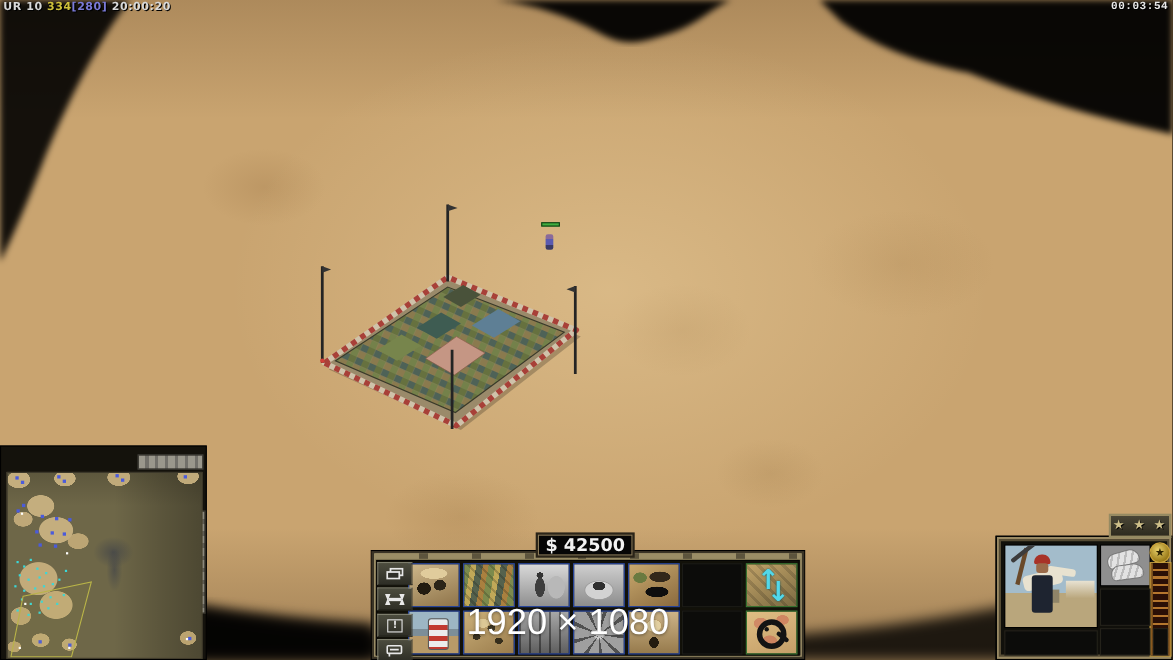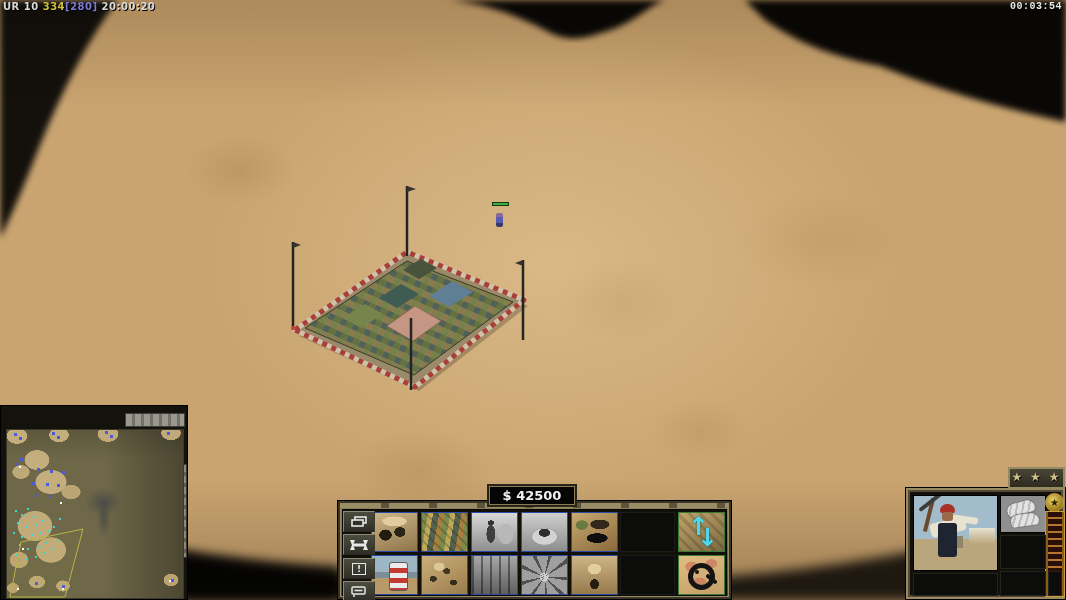--- a/index.html
+++ b/index.html
@@ -69,21 +69,21 @@
   #dotsC{left:8px;top:80px;width:2px;height:2px;color:#3ad8d8;background:currentColor;
     box-shadow:6px 4px,12px -2px,18px 6px,2px 12px,10px 16px,20px 14px,26px 10px,
       -2px 22px,6px 26px,16px 24px,24px 22px,32px 20px,4px 34px,12px 38px,22px 36px,
       30px 32px,0px 44px,10px 48px,20px 46px,28px 42px,36px 38px,42px 30px,38px 16px,44px 8px;}
   #dotsW{left:53px;top:72px;width:2px;height:2px;color:#fff;background:currentColor;
     box-shadow:-41px -36px,-38px 46px,2px 86px,109px 78px,-43px 86px;}
   #frustum{position:absolute;left:0;top:0;}
   
   #money{position:absolute;left:489px;top:486px;width:84px;height:17px;z-index:21;
     background:#060606;border:1px solid #8a7a58;box-shadow:0 0 0 2px #2a2418;
-    color:#f2f2f2;font-size:13px;font-weight:bold;text-align:center;line-height:17px;}
+    color:#f2f2f2;font-size:16px;font-weight:bold;text-align:center;line-height:17px;}
   #wm{position:absolute;left:424px;top:546px;z-index:30;color:#fff;
     font-family:"Liberation Sans",sans-serif;font-size:33px;
     text-shadow:0 1px 3px rgba(0,0,0,.45);pointer-events:none;}
   
   #cmd{position:absolute;left:337px;top:500px;width:395px;height:100px;z-index:10;
     background:linear-gradient(180deg,#8f825c,#6d6248 60%,#4e4633);
     border:1px solid #000;box-sizing:border-box;
     box-shadow:inset 0 0 0 2px #3a3426, inset 0 0 0 3px #9a8d66;}
   #cmd .panel{position:absolute;left:4px;top:8px;right:4px;bottom:3px;background:#121109;
     box-shadow:inset 0 0 0 1px #060604;}
@@ -320,20 +320,21 @@
     <div class="cell thumb t-wheelgray" style="left:183px;top:54px;"></div>
     <div class="cell thumb t-palace" style="left:233px;top:54px;"></div>
     <div class="cell empty" style="left:282px;top:54px;width:55px;"></div>
     <div class="cell special t-detector" style="left:340px;top:54px;">
       <div class="ring"></div>
       <div class="hub"></div>
       <div class="stick"></div>
     </div>
   </div>
 
+  <div id="wm">1920 × 1080</div>
 
   <div id="plaque">★ ★ ★</div>
   <div id="upanel">
     <div id="portrait">
       <div class="bldg"></div>
       <div class="handle"></div>
       <div class="pick"></div>
       <div class="shirt"></div>
       <div class="arm"></div>
       <div class="vest"></div>

